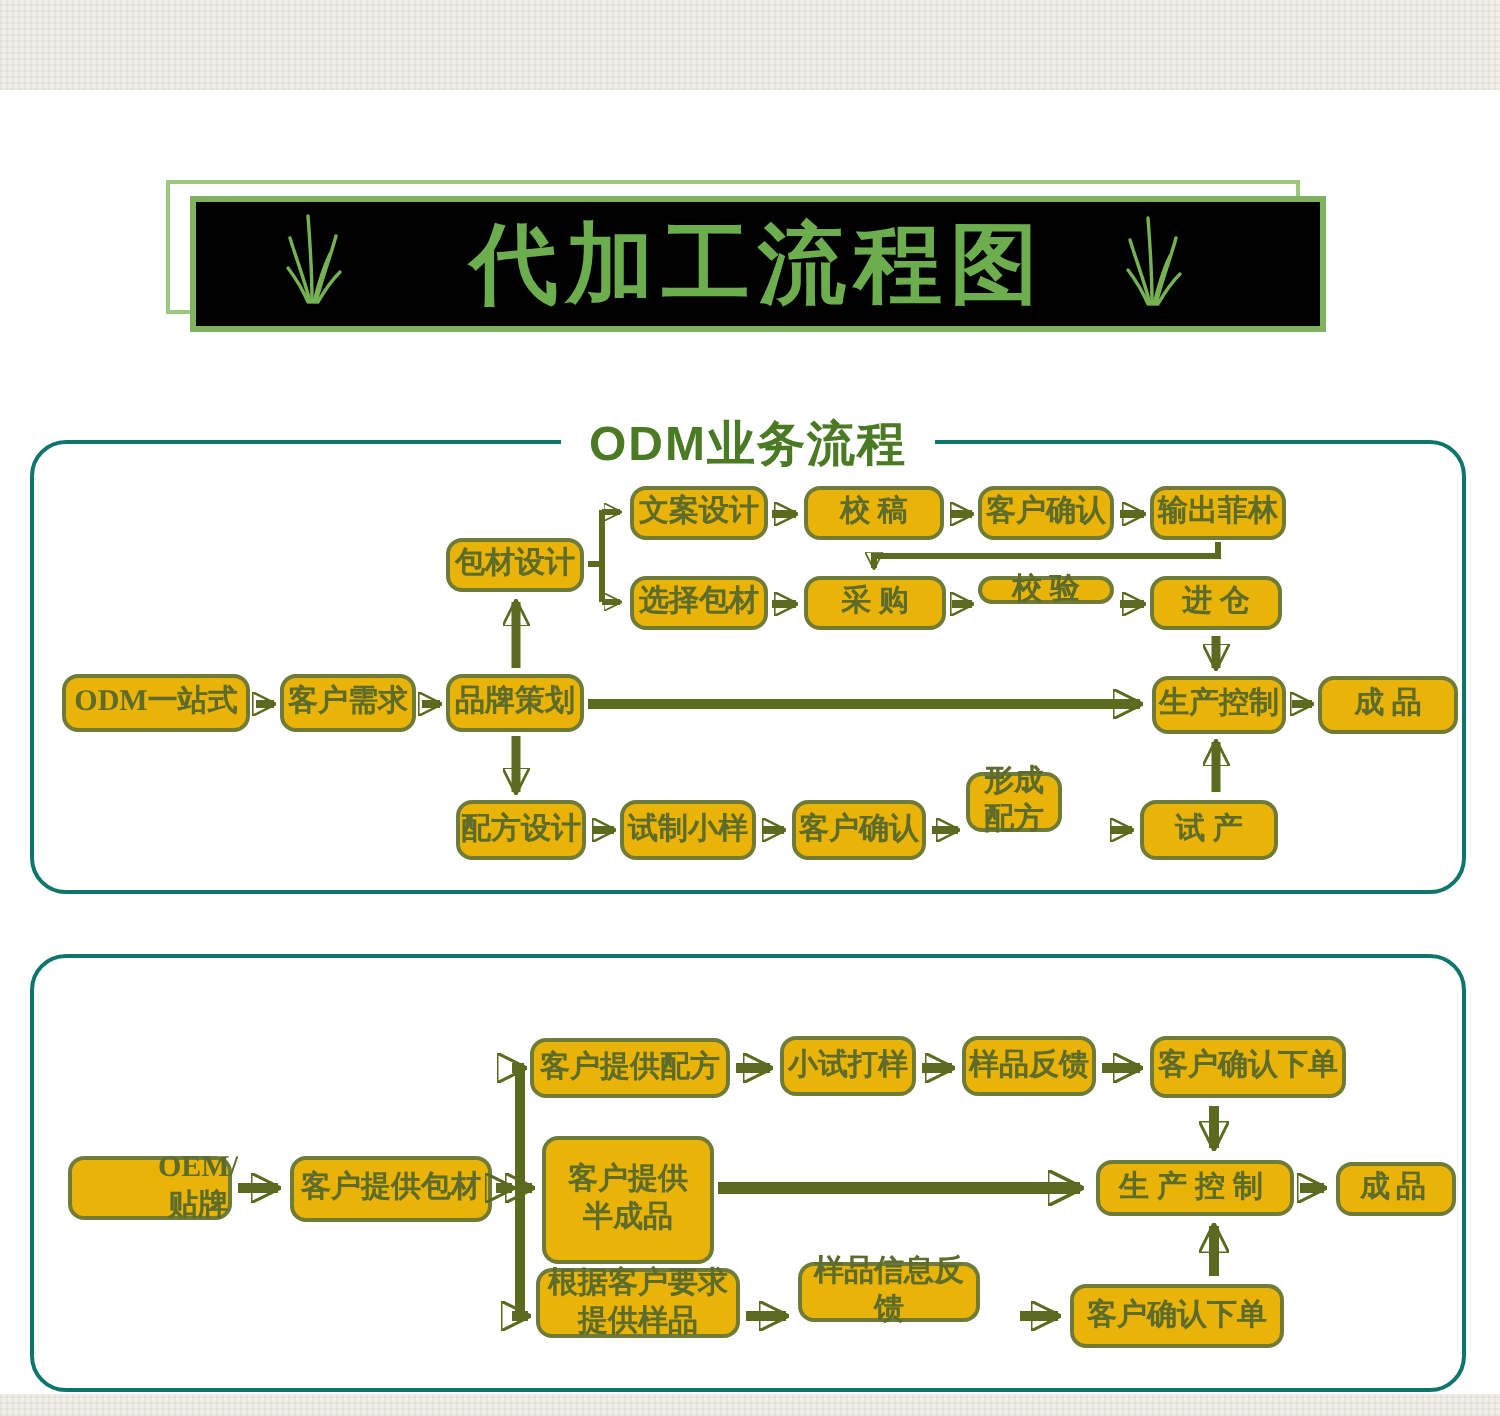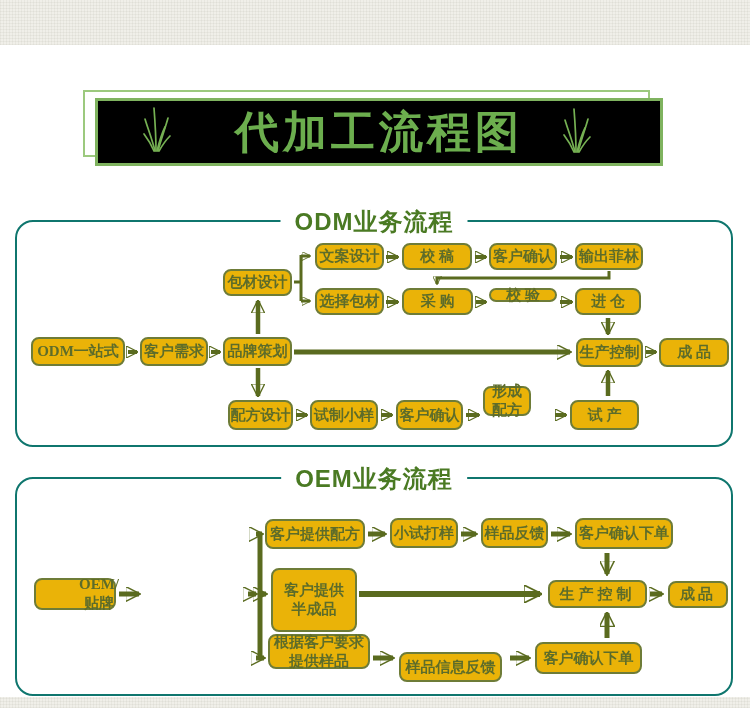--- a/index.html
+++ b/index.html
@@ -94,34 +94,34 @@
     <div class="fbox" style="left:559px;top:116px;width:67px;height:29px;">生产控制</div>
     <div class="fbox" style="left:642px;top:116px;width:70px;height:29px;">成 品</div>
     <div class="fbox" style="left:211px;top:178px;width:65px;height:30px;">配方设计</div>
     <div class="fbox" style="left:293px;top:178px;width:68px;height:30px;">试制小样</div>
     <div class="fbox" style="left:379px;top:178px;width:67px;height:30px;">客户确认</div>
     <div class="fbox" style="left:466px;top:164px;width:48px;height:30px;">形成配方</div>
     <div class="fbox" style="left:553px;top:178px;width:69px;height:30px;">试 产</div>
   </div>
 
   <div class="section section-oem">
-    <div class="sec-title">OEM业务流程</div>
 
     <div class="fbox" style="left:17px;top:99px;width:82px;height:32px;padding-left:48px;">OEM/贴牌</div>
+    <div class="fbox" style="left:128px;top:99px;width:101px;height:33px;">客户提供包材</div>
     <div class="fbox" style="left:248px;top:40px;width:100px;height:30px;">客户提供配方</div>
     <div class="fbox" style="left:373px;top:39px;width:68px;height:30px;">小试打样</div>
     <div class="fbox" style="left:464px;top:39px;width:67px;height:30px;">样品反馈</div>
     <div class="fbox" style="left:558px;top:39px;width:98px;height:31px;">客户确认下单</div>
     <div class="fbox" style="left:254px;top:89px;width:86px;height:64px;">客户提供
 半成品</div>
     <div class="fbox" style="left:531px;top:101px;width:99px;height:28px;letter-spacing:4px;">生产控制</div>
     <div class="fbox" style="left:651px;top:102px;width:60px;height:27px;letter-spacing:3px;">成品</div>
     <div class="fbox" style="left:251px;top:155px;width:102px;height:35px;">根据客户要求
 提供样品</div>
-    <div class="fbox" style="left:382px;top:173px;width:103px;height:30px;">样品信息反馈</div>
+    <div class="fbox" style="left:382px;top:152px;width:91px;height:30px;">样品信息反馈</div>
     <div class="fbox" style="left:518px;top:163px;width:107px;height:32px;">客户确认下单</div>
   </div>
 
   <svg class="arrows" viewBox="0 0 750 708">
     <defs>
       <marker id="ah" viewBox="0 0 10 10" refX="9" refY="5" markerWidth="3" markerHeight="3" orient="auto-start-reverse">
         <path d="M0,0 L10,5 L0,10 z" fill="#5a6b1f" stroke="none"></path>
       </marker>
     </defs>
 

